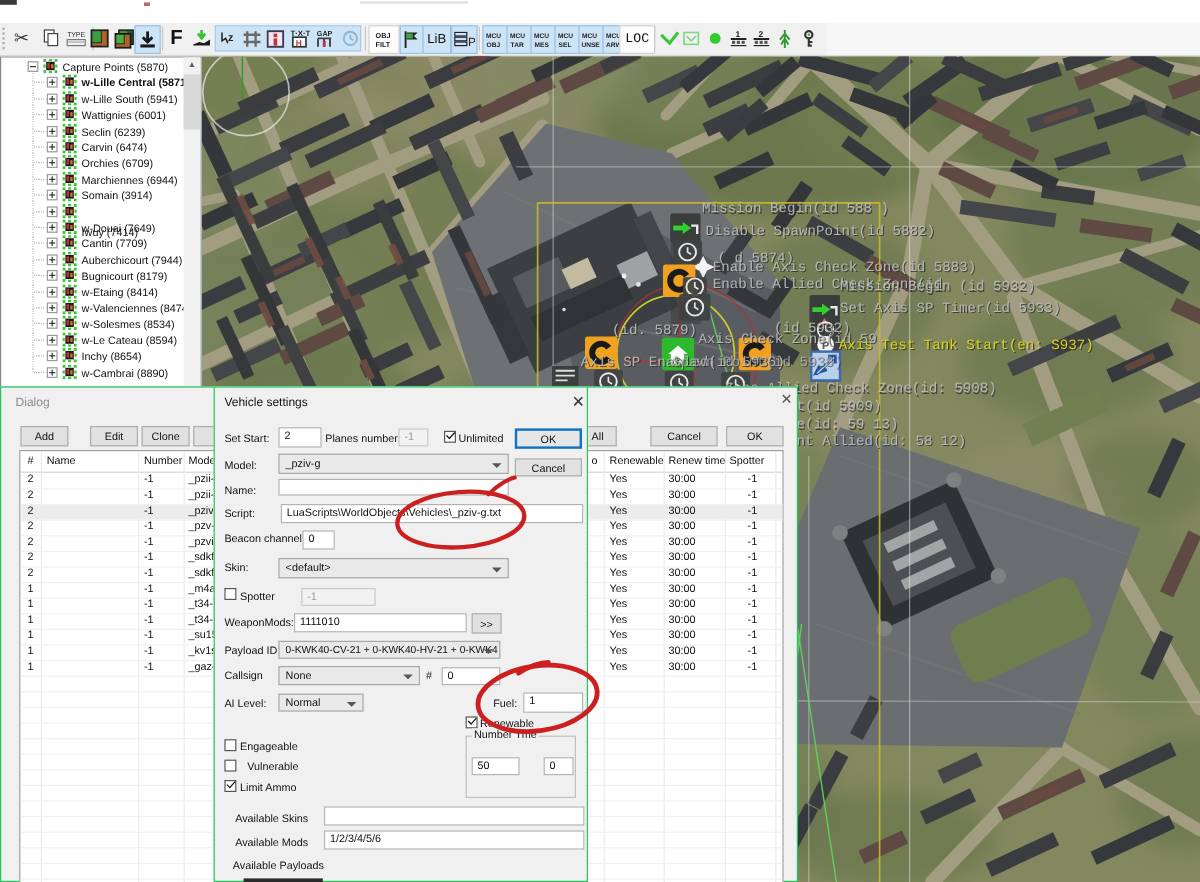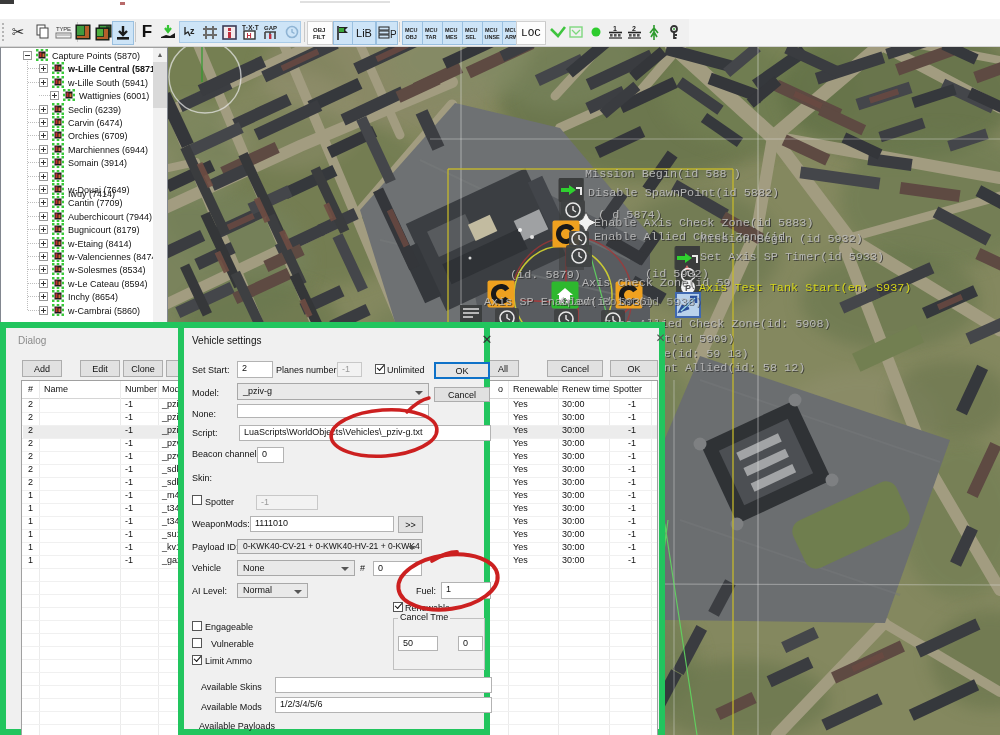--- a/index.html
+++ b/index.html
@@ -16,21 +16,21 @@
   .tsep{position:absolute;top:3px;width:1px;height:20px;background:#c8c8c8;}
   .blue{background:#cde4f7;border:1px solid #9ac0e0;}
   
   #tree{left:0;top:47px;width:168px;height:276px;background:#fff;border:1px solid #828790;border-top:1px solid #a0a0a0;box-sizing:border-box;font-size:9px;color:#111;}
   .trow{position:absolute;white-space:nowrap;height:13px;line-height:13px;}
   
   #vsb{position:absolute;right:0px;top:0px;width:14px;height:274px;background:#f1f1f1;}
   #vsb .up{position:absolute;top:0;left:0;width:14px;height:14px;background:#f1f1f1;color:#606060;font-size:7px;text-align:center;line-height:14px;}
   #vsb .thumb{position:absolute;top:14px;left:0;width:14px;height:46px;background:#d9d9d9;}
   
-  .win{background:#f0f0f0;border:6px solid #22c55e;box-sizing:border-box;}
+  .win{background:#f0f0f0;border:1px solid #22c55e;box-sizing:border-box;}
   .btn{position:absolute;background:#e1e1e1;border:1px solid #adadad;box-sizing:border-box;
        font-size:9px;color:#111;display:flex;align-items:center;justify-content:center;}
   .txt{position:absolute;background:#fff;border:1px solid #b3b3b3;box-sizing:border-box;
        font-size:9px;color:#111;line-height:13px;padding-left:4px;white-space:nowrap;overflow:hidden;}
   .cmb{position:absolute;background:#e9e9e9;border:1px solid #a8a8a8;box-sizing:border-box;
        font-size:9px;color:#111;padding-left:5px;white-space:nowrap;overflow:hidden;}
   .arr{position:absolute;right:5px;top:45%;width:0;height:0;border-left:4px solid transparent;
        border-right:4px solid transparent;border-top:4px solid #555;}
   .lbl{position:absolute;font-size:9px;color:#111;white-space:nowrap;}
   .cb{position:absolute;width:10px;height:10px;background:#fff;border:1px solid #555;box-sizing:border-box;}
@@ -661,21 +661,21 @@
             <rect x="4.7" y="10" width="2.6" height="2"></rect>
             <rect x="0" y="4.7" width="2" height="2.6"></rect>
             <rect x="10" y="4.7" width="2" height="2.6"></rect>
           </g>
           <rect x="2.5" y="2.5" width="7" height="7" fill="#1c1c1c"></rect>
           <rect x="3.5" y="3.5" width="2" height="4.5" fill="#c03030"></rect>
           <rect x="6.5" y="4.5" width="2" height="3.5" fill="#d07030"></rect>
         </svg>
         <span style="position:absolute;left:67px;top:1px;">w-Lille South (5941)</span>
       </div>
-    <div class="trow" style="left:11px;top:41.2px;width:144px">
+    <div class="trow" style="left:0;top:41.2px;width:144px">
         <span style="position:absolute;left:27px;top:6px;width:11px;height:1px;background-image:repeating-linear-gradient(90deg,#bdbdbd 0 1px,transparent 1px 2px)"></span>
         <span style="position:absolute;left:38px;top:2px;width:9px;height:9px;background:#fff;border:1px solid #9a9a9a;box-sizing:border-box;">
           <span style="position:absolute;left:1px;top:3px;width:5px;height:1px;background:#333"></span>
           <span style="position:absolute;left:3px;top:1px;width:1px;height:5px;background:#333"></span>
         </span>
         <svg style="position:absolute;left:51px;top:0px" width="12" height="12">
           <g fill="#39c839">
             <rect x="0" y="0" width="2.5" height="2.5"></rect>
             <rect x="9.5" y="0" width="2.5" height="2.5"></rect>
             <rect x="0" y="9.5" width="2.5" height="2.5"></rect>
@@ -1050,21 +1050,21 @@
             <rect x="9.5" y="9.5" width="2.5" height="2.5"></rect>
             <rect x="4.7" y="0" width="2.6" height="2"></rect>
             <rect x="4.7" y="10" width="2.6" height="2"></rect>
             <rect x="0" y="4.7" width="2" height="2.6"></rect>
             <rect x="10" y="4.7" width="2" height="2.6"></rect>
           </g>
           <rect x="2.5" y="2.5" width="7" height="7" fill="#1c1c1c"></rect>
           <rect x="3.5" y="3.5" width="2" height="4.5" fill="#c03030"></rect>
           <rect x="6.5" y="4.5" width="2" height="3.5" fill="#d07030"></rect>
         </svg>
-        <span style="position:absolute;left:67px;top:1px;">w-Cambrai (5860)</span>
+        <span style="position:absolute;left:67px;top:1px;">w-Cambrai (8890)</span>
       </div>
     <div id="vsb">
         <div class="up">▲</div>
         <div class="thumb"></div>
       </div>
   </div>
 
   <div class="abs win" id="dlg1" style="left:0;top:322px;width:665px;height:413px;">
     <div style="position:absolute;left:12px;top:7px;font-size:10px;color:#8a8a8a">Dialog</div>
     <div style="position:absolute;left:646px;top:2px;width:17px;height:17px;font-size:12px;color:#555;text-align:center;line-height:17px">✕</div>
@@ -1207,53 +1207,54 @@
     <div class="lbl" style="left:8px;top:37px">Set Start:</div>
     <div class="txt" style="left:53px;top:33px;width:36px;height:17px;">2</div>
     <div class="lbl" style="left:92px;top:37px">Planes number:</div>
     <div class="txt" style="left:153px;top:34px;width:25px;height:15px;background:#f2f2f2;color:#9a9a9a;border-color:#c8c8c8">-1</div>
     <div class="cb cb on" style="left:191px;top:36px"></div>
     <div class="lbl" style="left:203px;top:37px">Unlimited</div>
     <div class="btn" style="left:250px;top:34px;width:56px;height:17px;border:2px solid #0f72c8;background:#e6e6e6">OK</div>
     <div class="lbl" style="left:8px;top:60px">Model:</div>
     <div class="cmb" style="left:53px;top:55px;width:192px;height:17px;font-size:9px;line-height:15px"><span>_pziv-g</span><span class="arr"></span></div>
     <div class="btn" style="left:250px;top:59px;width:56px;height:15px">Cancel</div>
-    <div class="lbl" style="left:8px;top:81px">None:</div>
+    <div class="lbl" style="left:8px;top:81px">Name:</div>
     <div class="txt" style="left:53px;top:76px;width:192px;height:14px;"></div>
     <div class="lbl" style="left:8px;top:100px">Script:</div>
     <div class="txt" style="left:55px;top:97px;width:252px;height:16px;">LuaScripts\WorldObjects\Vehicles\_pziv-g.txt</div>
     <div class="lbl" style="left:8px;top:121px">Beacon channel</div>
     <div class="txt" style="left:73px;top:119px;width:27px;height:16px;">0</div>
     <div class="lbl" style="left:8px;top:145px">Skin:</div>
+    <div class="cmb" style="left:53px;top:142px;width:192px;height:17px;font-size:9px;line-height:15px"><span>&lt;default&gt;</span><span class="arr"></span></div>
     <div class="cb" style="left:8px;top:167px"></div>
     <div class="lbl" style="left:21px;top:169px">Spotter</div>
     <div class="txt" style="left:72px;top:167px;width:62px;height:15px;background:#f2f2f2;color:#9a9a9a;border-color:#c8c8c8">-1</div>
     <div class="lbl" style="left:8px;top:191px">WeaponMods:</div>
     <div class="txt" style="left:66px;top:188px;width:144px;height:16px;">1111010</div>
     <div class="btn" style="left:214px;top:188px;width:25px;height:17px">&gt;&gt;</div>
     <div class="lbl" style="left:8px;top:214px">Payload ID:</div>
     <div class="cmb" style="left:53px;top:211px;width:185px;height:15px;font-size:8.5px;line-height:13px"><span>0-KWK40-CV-21 + 0-KWK40-HV-21 + 0-KWK4</span><span class="arr"></span></div>
-    <div class="lbl" style="left:8px;top:235px">Vehicle</div>
+    <div class="lbl" style="left:8px;top:235px">Callsign</div>
     <div class="cmb" style="left:53px;top:232px;width:118px;height:16px;font-size:9px;line-height:14px"><span>None</span><span class="arr"></span></div>
     <div class="lbl" style="left:176px;top:235px">#</div>
     <div class="txt" style="left:189px;top:233px;width:49px;height:15px;">0</div>
     <div class="lbl" style="left:8px;top:258px">AI Level:</div>
     <div class="cmb" style="left:53px;top:255px;width:71px;height:15px;font-size:9px;line-height:13px"><span>Normal</span><span class="arr"></span></div>
     <div class="lbl" style="left:232px;top:258px">Fuel:</div>
     <div class="txt" style="left:257px;top:254px;width:50px;height:17px;">1</div>
     <div class="cb cb on" style="left:209px;top:274px"></div>
     <div class="lbl" style="left:221px;top:275px">Renewable</div>
     <div class="cb" style="left:8px;top:293px"></div>
     <div class="lbl" style="left:21px;top:294px">Engageable</div>
     <div class="cb" style="left:8px;top:310px"></div>
     <div class="lbl" style="left:27px;top:311px">Vulnerable</div>
     <div class="cb cb on" style="left:8px;top:327px"></div>
     <div class="lbl" style="left:21px;top:328px">Limit Ammo</div>
     <div style="position:absolute;left:209px;top:290px;width:90px;height:50px;border:1px solid #c0c0c0"></div>
-    <div class="lbl" style="left:214px;top:284px;background:#f0f0f0;padding:0 2px">Cancel Tme</div>
+    <div class="lbl" style="left:214px;top:284px;background:#f0f0f0;padding:0 2px">Number Tme</div>
     <div class="txt" style="left:214px;top:308px;width:40px;height:15px;">50</div>
     <div class="txt" style="left:274px;top:308px;width:25px;height:15px;">0</div>
     <div class="lbl" style="left:17px;top:354px">Available Skins</div>
     <div class="txt" style="left:91px;top:349px;width:217px;height:16px;"></div>
     <div class="lbl" style="left:17px;top:374px">Available Mods</div>
     <div class="txt" style="left:91px;top:369px;width:217px;height:16px;">1/2/3/4/5/6</div>
     <div class="lbl" style="left:15px;top:393px">Available Payloads</div>
     <div style="position:absolute;left:24px;top:409px;width:66px;height:4px;background:#2a2a2a"></div>
   </div>
   <svg class="abs" id="annot" width="1000" height="735" viewBox="0 0 1000 735" style="left:0;top:0;pointer-events:none">

